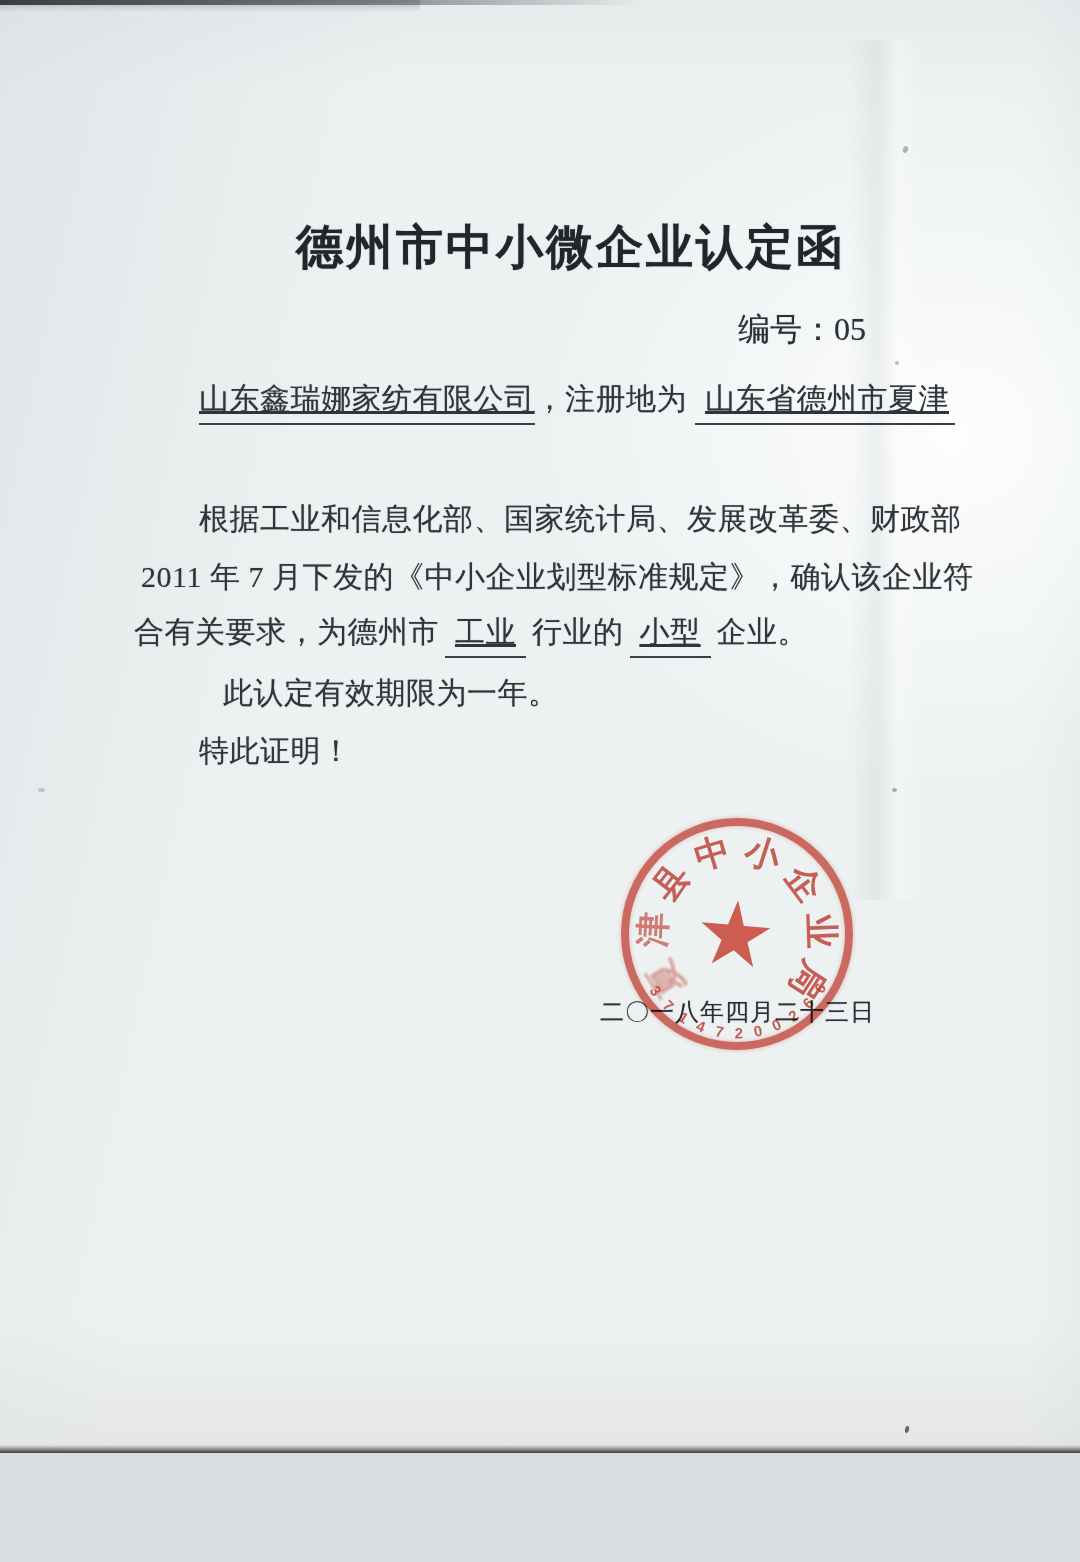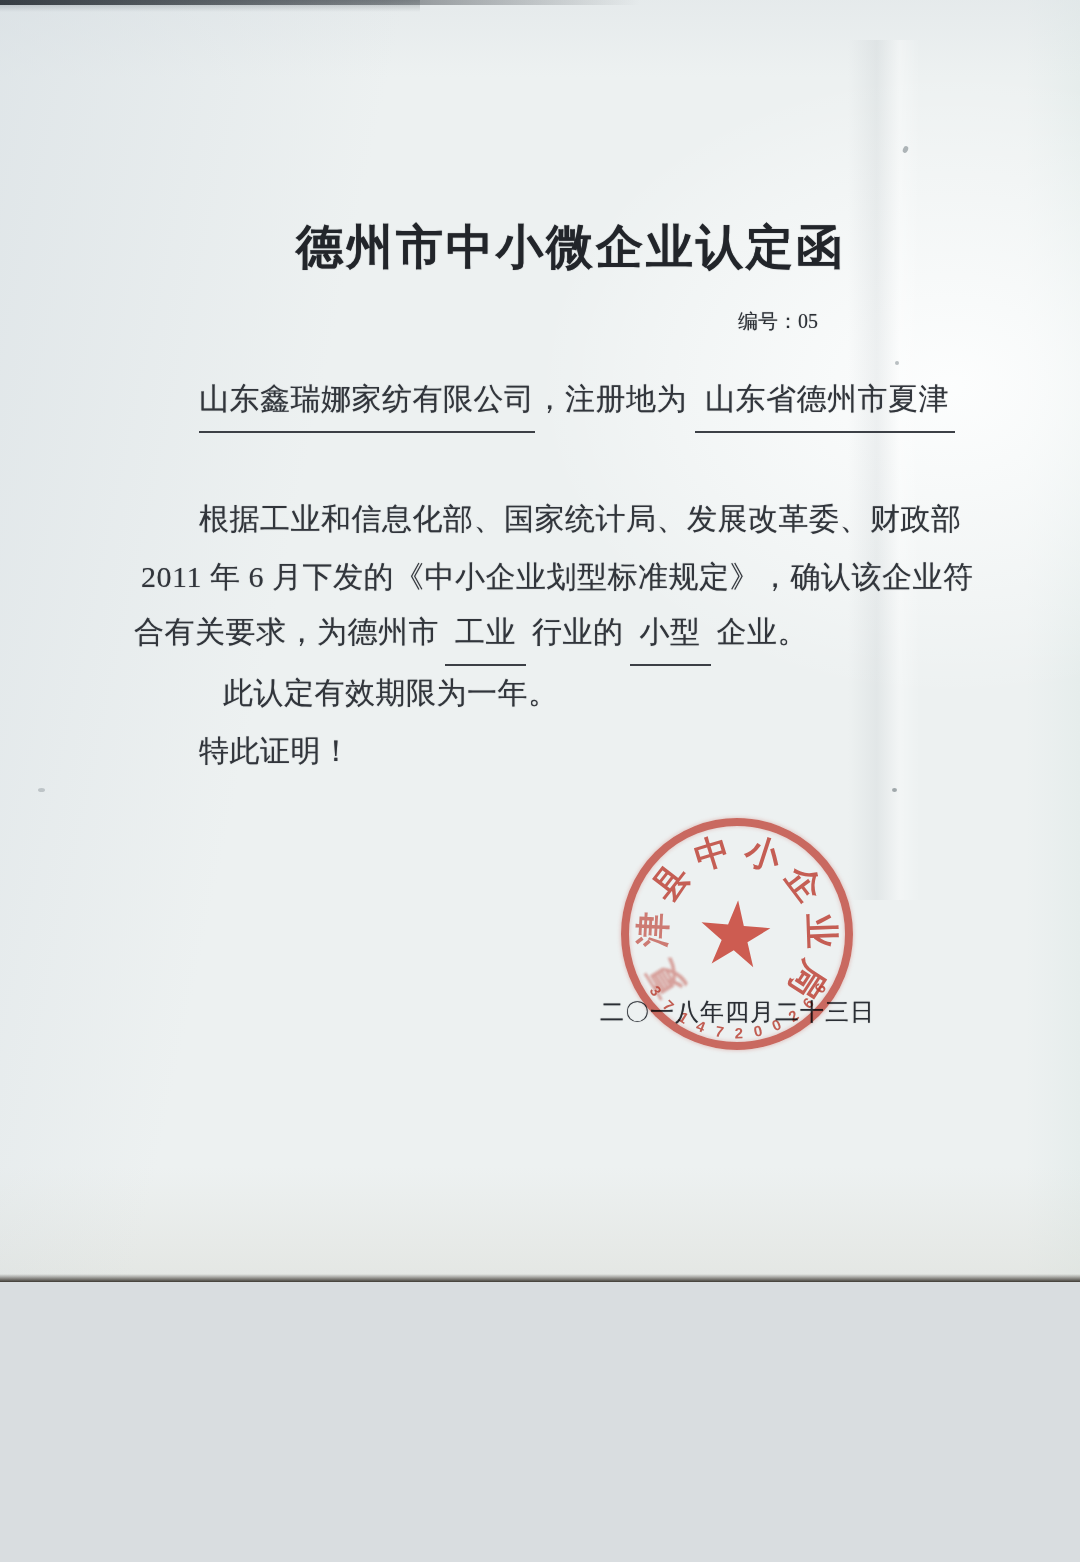--- a/index.html
+++ b/index.html
@@ -1,43 +1,43 @@
 <!DOCTYPE html>
 <html><head>
 <meta charset="utf-8">
 <style>
   * { margin:0; padding:0; box-sizing:border-box; }
   html,body { width:1080px; height:1562px; background:#d9dde0; }
   .page {
-    position:relative; width:1080px; height:1282px; overflow:hidden;
+    position:relative; width:1080px; height:1453px; overflow:hidden;
     font-family:"Liberation Serif","DejaVu Serif",serif;
     background:
       radial-gradient(55% 35% at 88% 30%, rgba(253,254,254,.95), rgba(253,254,254,0) 70%),
       linear-gradient(102deg, rgba(212,220,225,.55), rgba(212,220,225,0) 30%),
       linear-gradient(to bottom, rgba(220,226,229,.45), rgba(220,226,229,0) 6%),
       linear-gradient(to top, rgba(220,222,216,.55), rgba(220,222,216,0) 9%),
       linear-gradient(to left, rgba(223,233,231,.5), rgba(223,233,231,0) 5%),
       #edf1f1;
   }
   .txt { text-shadow:0 0 1px rgba(52,56,62,.5); }
   .title {
     position:absolute; left:296px; top:216px; white-space:nowrap;
     font-size:47px; font-weight:bold; letter-spacing:3px; color:#22252a;
     text-shadow:0 0 1px rgba(25,28,33,.65);
   }
-  .number { position:absolute; left:738px; top:308px; font-size:20px; color:#2c3036; white-space:nowrap; }
+  .number { position:absolute; left:738px; top:308px; font-size:32px; color:#2c3036; white-space:nowrap; }
   .line { position:absolute; white-space:nowrap; font-size:30px; color:#31353b; letter-spacing:.5px; }
   .l1 { left:199px; top:379px; }
   .l2 { left:137px; top:438px; }
   .l3 { left:199px; top:499px; }
   .l4 { left:141px; top:557px; }
   .l5 { left:134px; top:612px; }
   .l6 { left:199px; top:673px;margin-left:24px; }
   .l7 { left:199px; top:731px; }
-  .u { border-bottom:2px solid #3c4046; padding-bottom:16px; }
+  .u { border-bottom:2px solid #3c4046; padding-bottom:8px;text-decoration:underline; }
   .u-addr1 { margin-left:8px; padding-left:10px; padding-right:6px; }
   .u-addr2 { padding-right:26px; }
   .gap-l { margin-left:12px; }
   .u-cap { padding-left:16px; padding-right:16px; }
   .u-ind { margin:0 6px; padding-left:10px; padding-right:10px; }
   .issuer { position:absolute; left:604px; top:941px; font-size:31px; color:#2a2e34; white-space:nowrap; z-index:4; }
   .date   { position:absolute; left:600px; top:996px; font-size:24px; color:#2a2e34; letter-spacing:1px; white-space:nowrap; z-index:4; }
   
   .stamp { position:absolute; left:621px; top:818px; width:232px; height:232px; z-index:5; mix-blend-mode:multiply; filter:blur(.4px); }
   .stamp-ring { position:absolute; inset:0; border:8px solid rgba(206,70,58,.78); border-radius:50%;
@@ -81,21 +81,21 @@
   <div class="speck s4"></div>
   <div class="speck s5"></div>
 
   <div class="title txt">德州市中小微企业认定函</div>
   <div class="number txt"><span>编号：</span><span>05</span></div>
 
   <div class="line l1 txt"><span class="u">山东鑫瑞娜家纺有限公司</span><span>，注册地为</span><span class="u u-addr1">山东省德州市夏津</span></div>
 
 
   <div class="line l3 txt">根据工业和信息化部、国家统计局、发展改革委、财政部</div>
-  <div class="line l4 txt">2011 年 6 月下发的《中小企业划型标准规定》，确认该企业符</div>
+  <div class="line l4 txt">2011 年 7 月下发的《中小企业划型标准规定》，确认该企业符</div>
 
   <div class="line l5 txt"><span>合有关要求，为德州市</span><span class="u u-ind">工业</span><span>行业的</span><span class="u u-ind">小型</span><span>企业。</span></div>
 
   <div class="line l6 txt">此认定有效期限为一年。</div>
   <div class="line l7 txt">特此证明！</div>
 
   <div class="date txt">二〇一八年四月二十三日</div>
 
   <div class="stamp">
     <div class="stamp-ring"></div>

